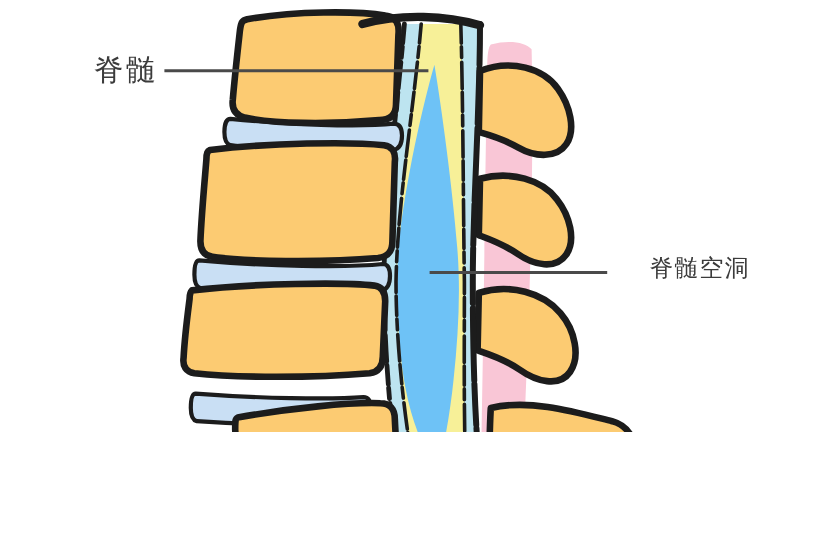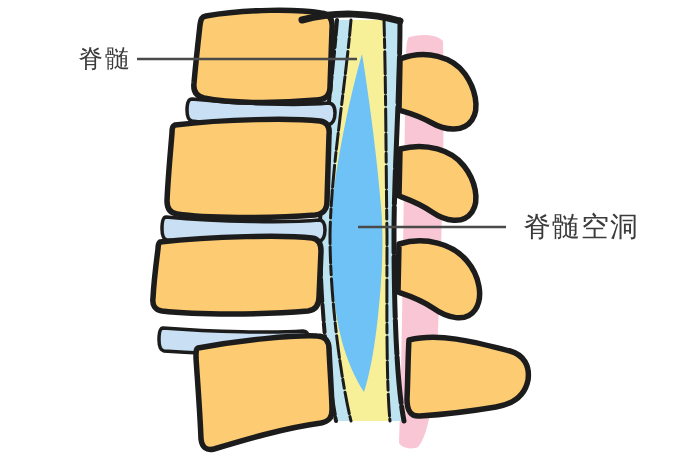--- a/index.html
+++ b/index.html
@@ -1,34 +1,34 @@
 <!DOCTYPE html>
 <html><head>
 <meta charset="utf-8">
 <style>
   html,body{margin:0;padding:0;background:#ffffff;}
   .stage{
     position:relative;
-    width:692px;height:456px;
+    width:692px;height:360px;
     background:#ffffff;
     overflow:hidden;
     font-family:"DejaVu Sans",sans-serif;
   }
   .stage svg{position:absolute;left:0;top:0;}
   .ink{stroke:#1c1c1c;stroke-linejoin:round;stroke-linecap:round;}
   .edge{fill:none;stroke:#1c1c1c;stroke-linecap:round;}
   .sketch{stroke-dasharray:16 3 9 4 22 3;}
   .label{
     position:absolute;
     color:#3b3b3b;
     white-space:nowrap;
     line-height:1.1;
   }
   .label-cord{left:78px;top:45px;font-size:25px;letter-spacing:2px;}
-  .label-syrinx{left:523px;top:212px;font-size:28px;letter-spacing:1px;}
+  .label-syrinx{left:541px;top:212px;font-size:20px;letter-spacing:1px;}
 </style>
 </head>
 <body>
 
 <div class="stage">
   <svg width="692" height="456" viewBox="0 0 692 456">
 
     <path d="M409,37 C424,33 438,35 443,41 C445,120 442,240 438,330 C436,390 429,436 418,447 C411,450 402,448 399,443 C402,380 404,160 406,58 C406,45 407,39 409,37 Z" fill="#f9c6d6"></path>
 
     <path d="M337,20 C331,90 320,170 320,235 C320,300 328,380 336,421 L404,421 C397,380 394,300 394,235 C394,170 400,90 400,20 Z" fill="#bde4f0"></path>

